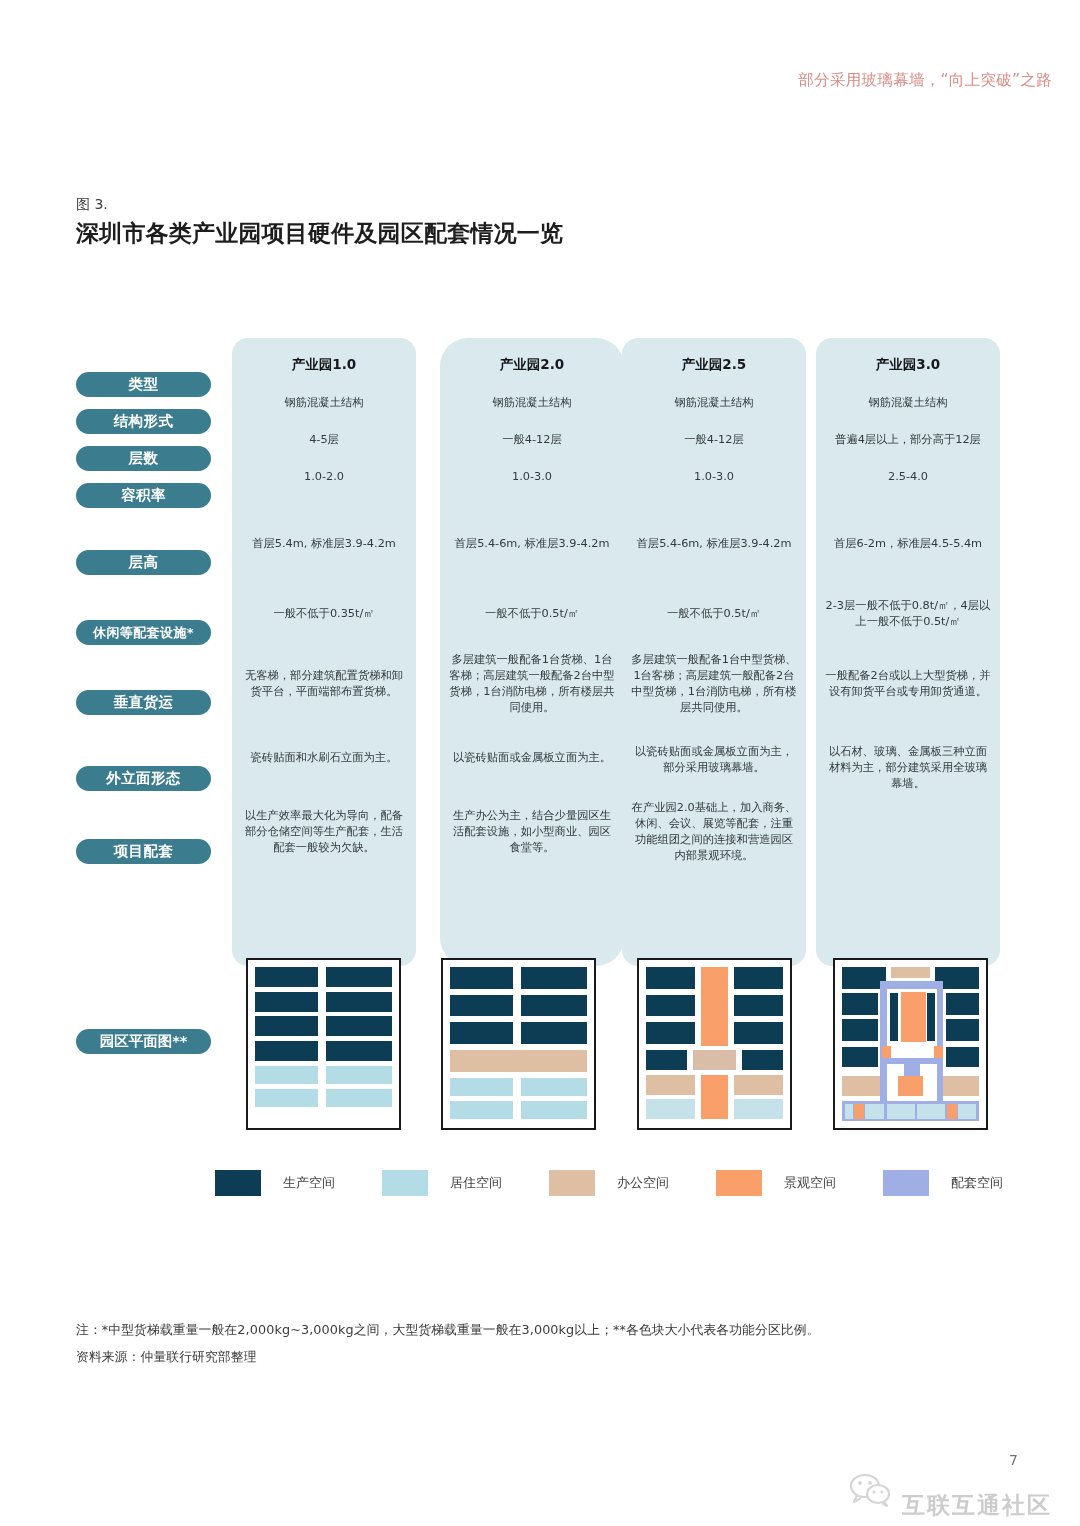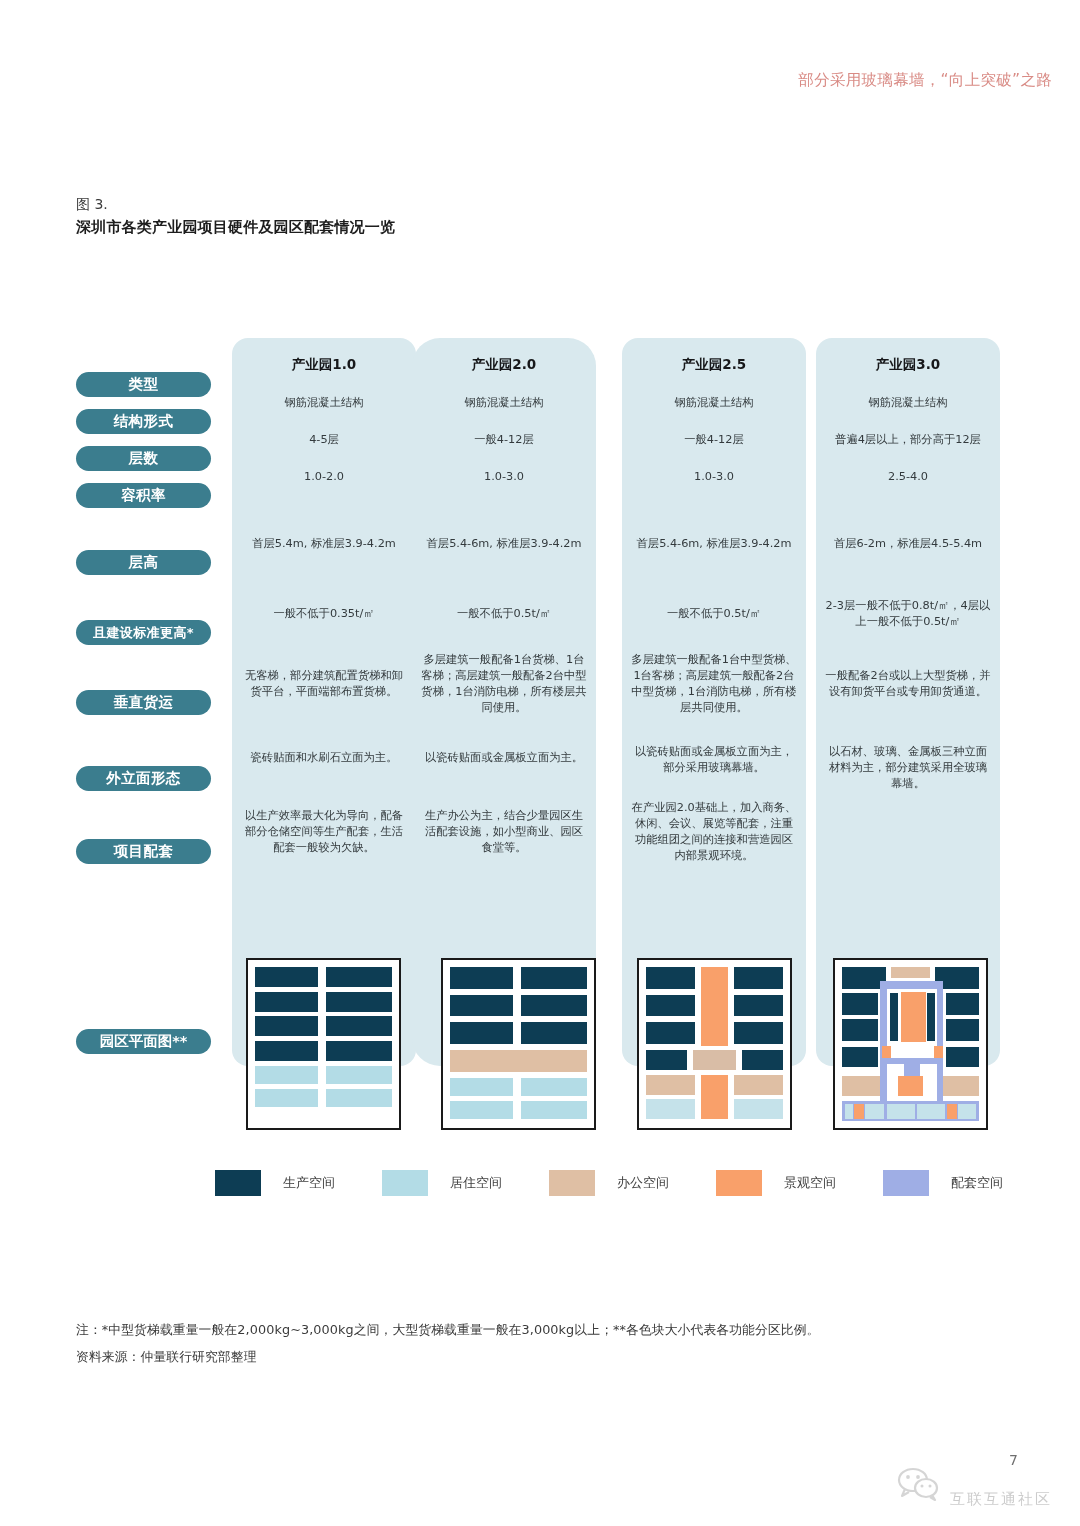--- a/index.html
+++ b/index.html
@@ -18,41 +18,41 @@
     white-space: nowrap;
   }
 
   
   .fig-label {
     position: absolute; left: 76px; top: 196px;
     font-size: 14px; color: #3a3a3a;
   }
   .fig-title {
     position: absolute; left: 76px; top: 218px;
-    font-size: 15px; font-weight: bold; color: #1d1d1d; letter-spacing: .2px;
+    font-size: 23px; font-weight: bold; color: #1d1d1d; letter-spacing: .2px;
   }
 
   
   .table-area { position: absolute; left: 76px; top: 338px; width: 930px; height: 580px; }
 
   .row-labels { position: absolute; left: 0; top: 16px; width: 135px; height: 580px; }
   .rowlabel {
     position: absolute; left: 0; width: 135px;
     background: #3b7d8e; color: #ffffff; border-radius: 13px;
     font-size: 14.5px; font-weight: bold; text-align: center;
     line-height: 25px; height: 25px; letter-spacing: .4px;
   }
   .rowlabel.wide { font-size: 13px; }
 
   .col {
-    position: absolute; top: 0; width: 184px; height: 728px;
+    position: absolute; top: 0; width: 184px; height: 628px;
     background: #d9e9ee; border-radius: 16px;
   }
   .col.c1 { left: 156px; }
-  .col.c2 { left: 336px; border-radius: 28px; }
+  .col.c2 { left: 364px; border-radius: 28px; }
   .col.c3 { left: 546px; }
   .col.c4 { left: 740px; }
 
   .cell {
     position: absolute; left: 8px; width: 168px;
     text-align: center; color: #333a3d;
     font-size: 11.3px; line-height: 16px;
   }
   .cell.head { font-size: 13.5px; font-weight: bold; color: #17181a; }
 
@@ -79,42 +79,42 @@
   .legend-swatch { width: 46px; height: 26px; }
   .legend-text { margin-left: 22px; font-size: 13px; color: #3f3f3f; white-space: nowrap; }
 
   
   .note1 { position: absolute; left: 76px; top: 1322px; font-size: 12.8px; color: #3a3a3a; letter-spacing: .1px; }
   .note2 { position: absolute; left: 76px; top: 1349px; font-size: 12.8px; color: #3a3a3a; letter-spacing: .1px; }
 
   
   .page-num { position: absolute; right: 62px; top: 1452px; font-size: 14px; color: #6f6f6f; }
   .watermark { position: absolute; right: 28px; top: 1462px; display: flex; align-items: center; opacity: .72; }
-  .wm-text { font-size: 15px; color: #b9b9b9; letter-spacing: 2px; font-weight: normal; margin-top: 28px; }
+  .wm-text { font-size: 23px; color: #b9b9b9; letter-spacing: 2px; font-weight: bold; margin-top: 28px; }
   .wm-icon { margin-right: 10px; }
 </style>
 </head>
 <body>
 
 <div class="page">
 
   <div class="running-header">部分采用玻璃幕墙，“向上突破”之路</div>
 
   <div class="fig-label">图 3.</div>
   <div class="fig-title">深圳市各类产业园项目硬件及园区配套情况一览</div>
 
   <div class="table-area">
 
     <div class="row-labels">
       <div class="rowlabel" style="top:18px">类型</div>
       <div class="rowlabel" style="top:55px">结构形式</div>
       <div class="rowlabel" style="top:92px">层数</div>
       <div class="rowlabel" style="top:129px">容积率</div>
       <div class="rowlabel" style="top:196px">层高</div>
-      <div class="rowlabel wide" style="top:266px">且建设标准更高*</div>
+      <div class="rowlabel wide" style="top:266px">休闲等配套设施*</div>
       <div class="rowlabel" style="top:336px">垂直货运</div>
       <div class="rowlabel" style="top:412px">外立面形态</div>
       <div class="rowlabel" style="top:485px">项目配套</div>
     </div>
 
     <div class="col c1">
       <div class="cell head" style="top:18px">产业园1.0</div>
       <div class="cell" style="top:57px">钢筋混凝土结构</div>
       <div class="cell" style="top:94px">4-5层</div>
       <div class="cell" style="top:131px">1.0-2.0</div>

